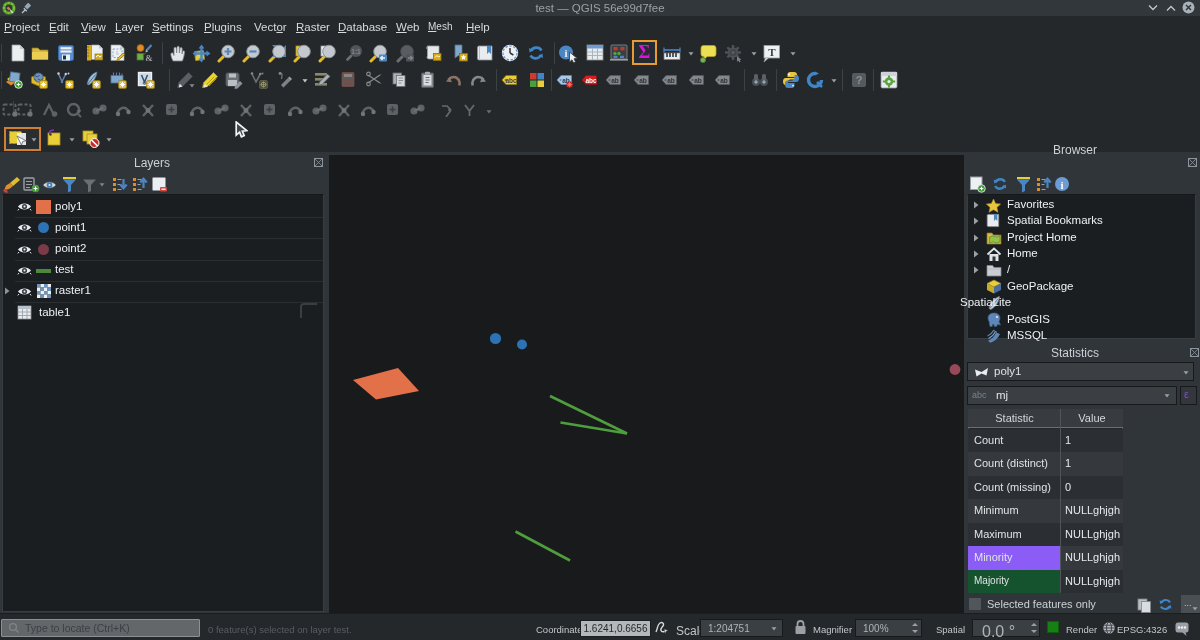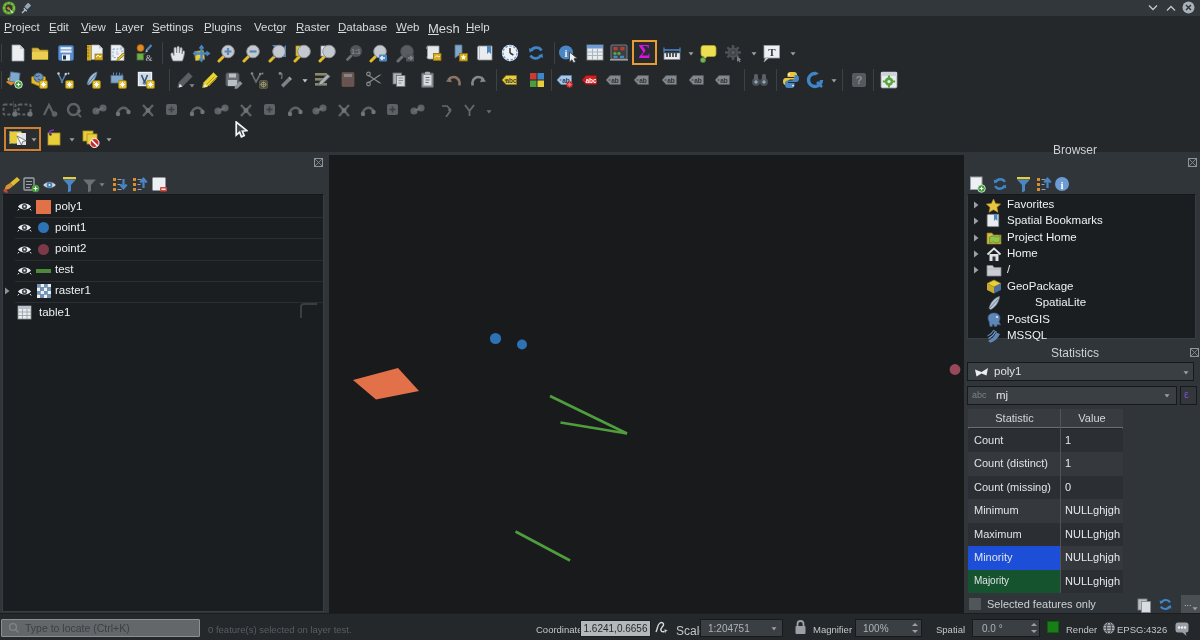--- a/index.html
+++ b/index.html
@@ -11,41 +11,42 @@
 <svg class="ic" style="left:2px;top:1px;" width="14" height="14" viewBox="0 0 14 14">
 <circle cx="7" cy="7" r="5" fill="none" stroke="#58a02e" stroke-width="3.2"></circle>
 <circle cx="7" cy="7" r="5" fill="none" stroke="#86c440" stroke-width="1.6" stroke-dasharray="2 1.6"></circle>
 <path d="M6 6 L10.5 10.5 L11.5 12.5 L9.5 11.5 Z" fill="#d8e4d2"></path>
 <path d="M6.2 5.6 l2.4 2.4 -1.6 1.6 -2.4-2.4z" fill="#e07b28"></path>
     </svg>
 <svg class="ic" style="left:21px;top:3px;" width="11" height="11" viewBox="0 0 11 11">
 <rect x="4.8" y="0.5" width="4.2" height="5.5" rx="0.6" transform="rotate(45 7 3)" fill="#93a7b6"></rect>
 <path d="M2.8 5.2 L5.8 8.2 M1 10 L4.3 6.7" stroke="#b3c2cc" stroke-width="1.3"></path>
     </svg>
+<div class="abs" style="left:400px;top:1.5px;width:400px;height:14px;text-align:center;font-size:11.5px;color:#99a1a5;">test — QGIS 56e99d7fee</div>
 <svg class="ic" style="left:1147px;top:4px;" width="12" height="8" viewBox="0 0 12 8">
       <path d="M2 1.5 L6 5.5 L10 1.5" fill="none" stroke="#c2c9ce" stroke-width="1.3"></path>
     </svg>
 <svg class="ic" style="left:1165px;top:4px;" width="12" height="8" viewBox="0 0 12 8">
       <path d="M2 6.5 L6 2.5 L10 6.5" fill="none" stroke="#c2c9ce" stroke-width="1.3"></path>
     </svg>
 <svg class="ic" style="left:1182px;top:1px;" width="13" height="13" viewBox="0 0 13 13">
       <circle cx="6.5" cy="6.5" r="6" fill="#a9b2b8"></circle>
       <path d="M4 4 L9 9 M9 4 L4 9" stroke="#2e3438" stroke-width="1.4"></path>
     </svg>
 <div class="abs" style="left:4px;top:21px;font-size:11.5px;color:#d6dadd;"><u>P</u>roject</div>
 <div class="abs" style="left:49px;top:21px;font-size:11.5px;color:#d6dadd;"><u>E</u>dit</div>
 <div class="abs" style="left:81px;top:21px;font-size:11.5px;color:#d6dadd;"><u>V</u>iew</div>
 <div class="abs" style="left:115px;top:21px;font-size:11.5px;color:#d6dadd;"><u>L</u>ayer</div>
 <div class="abs" style="left:152px;top:21px;font-size:11.5px;color:#d6dadd;"><u>S</u>ettings</div>
 <div class="abs" style="left:204px;top:21px;font-size:11.5px;color:#d6dadd;"><u>P</u>lugins</div>
 <div class="abs" style="left:254px;top:21px;font-size:11.5px;color:#d6dadd;">Vect<u>o</u>r</div>
 <div class="abs" style="left:296px;top:21px;font-size:11.5px;color:#d6dadd;"><u>R</u>aster</div>
 <div class="abs" style="left:338px;top:21px;font-size:11.5px;color:#d6dadd;"><u>D</u>atabase</div>
 <div class="abs" style="left:396px;top:21px;font-size:11.5px;color:#d6dadd;"><u>W</u>eb</div>
-<div class="abs" style="left:428px;top:21px;font-size:13px;color:#d6dadd;"><u>M</u>esh</div>
+<div class="abs" style="left:428px;top:21px;font-size:10px;color:#d6dadd;"><u>M</u>esh</div>
 <div class="abs" style="left:466px;top:21px;font-size:11.5px;color:#d6dadd;"><u>H</u>elp</div>
 <div class="abs" style="left:1px;top:44px;width:1px;height:18px;background:#3c4145;"></div>
 <div class="abs" style="left:1px;top:71px;width:1px;height:18px;background:#3c4145;"></div>
 <div class="abs" style="left:13px;top:101px;width:1px;height:16px;background:#3c4145;"></div>
 <svg class="ic" style="left:8px;top:44px;" width="18" height="18" viewBox="0 0 18 18">
       <path d="M4 1 h8 l4 4 v12 h-12 z" fill="#eceef0" stroke="#9aa0a5" stroke-width="0.8"></path>
       <path d="M12 1 v4 h4 z" fill="#c2c7cc"></path>
     </svg>
 <svg class="ic" style="left:31px;top:44px;" width="18" height="18" viewBox="0 0 18 18">
       <path d="M1 4 h6 l2 2 h8 v9.5 h-16 z" fill="#d9b93f" stroke="#8a7420" stroke-width="0.7"></path>
@@ -579,20 +580,21 @@
 <path d="M69 213 L90 236 L47 244.5 L24 225 Z" fill="#e2714a"></path>
 <circle cx="166.5" cy="183.5" r="5.6" fill="#2d72b5"></circle>
 <circle cx="193" cy="189.5" r="5" fill="#2d72b5"></circle>
 <circle cx="626" cy="214.5" r="5.4" fill="#97495a"></circle>
 <g stroke="#4f9e3e" stroke-width="2.6" fill="none">
 <path d="M221 241 L298 278.5"></path>
 <path d="M231.5 267.5 L298 278.5"></path>
 <path d="M186.5 376.5 L241 405.5"></path>
 </g>
     </svg>
+<div class="abs" style="left:24px;top:156px;width:256px;height:14px;text-align:center;font-size:12px;color:#ccd1d5;">Layers</div>
 <svg class="ic" style="left:314px;top:158px;" width="9" height="9" viewBox="0 0 9 9">
       <rect x="0.5" y="0.5" width="8" height="8" fill="none" stroke="#8d939a"></rect>
       <path d="M1 1 l7 7 M8 1 L1 8" stroke="#8d939a" stroke-width="0.8"></path>
     </svg>
 <svg class="ic" style="left:3px;top:176px;" width="18" height="18" viewBox="0 0 18 18">
       <path d="M14 1 l3 3 -7 6 -3-3z" fill="#e0bc2e"></path>
       <path d="M7 7 l3 3 -2.5 2 c-1.5 1.3-4 2-6.5 1.5 1-1 1.5-2.5 2-4z" fill="#d98f33"></path>
       <path d="M2 13 c2 0.5 3 2 2.5 4 -2 0-3.5-1-4.5-2.5z" fill="#c5463c"></path>
     </svg>
 <svg class="ic" style="left:23px;top:176px;" width="17" height="17" viewBox="0 0 17 17">
@@ -791,21 +793,21 @@
 <svg class="ic" style="left:986px;top:278.7px;" width="16" height="16" viewBox="0 0 16 16">
       <path d="M8 1 L15 4.5 L8 8 L1 4.5z" fill="#e8cf3a" stroke="#94802a" stroke-width="0.7"></path>
       <path d="M1 4.5 V11 L8 14.5 V8z" fill="#c7ab28"></path>
       <path d="M15 4.5 V11 L8 14.5 V8z" fill="#4a6f9e"></path>
     </svg>
 <div class="ltxt" style="left:1007px;top:279.7px;">GeoPackage</div>
 <svg class="ic" style="left:986px;top:295.09999999999997px;" width="16" height="16" viewBox="0 0 16 16">
       <path d="M13.5 1.5 C9 2.5 4.5 7 3 13.5 l1.8 1 C9.5 12 13 7 13.5 1.5z" fill="#b9c9d6" stroke="#6d7f8e" stroke-width="0.7"></path>
       <path d="M3.5 13.5 L12 4" stroke="#5c707f" stroke-width="0.8"></path>
     </svg>
-<div class="ltxt" style="left:1035px;top:296.1px;">SpatiaLite</div>
+<div class="ltxt" style="left:960px;top:296.1px;">SpatiaLite</div>
 <svg class="ic" style="left:986px;top:311.49999999999994px;" width="16" height="16" viewBox="0 0 16 16">
       <path d="M2 6 C2 2.5 5 1 8 1 c3.5 0 6 2 6 5 0 1.5-0.5 2.5-1 3.5 l1.5 3.5 -3-0.5 c-0.5 1-1 2-1 2 h-2.2 l-0.3-2 h-1.5 l-0.3 2 H4 c0 0-0.7-2.3-0.7-4 C3.3 9 2 8.5 2 6z" fill="#5c87b8" stroke="#3b5a7d" stroke-width="0.7"></path>
       <circle cx="11" cy="5" r="0.9" fill="#fff"></circle>
     </svg>
 <div class="ltxt" style="left:1007px;top:312.5px;">PostGIS</div>
 <svg class="ic" style="left:986px;top:327.8999999999999px;" width="16" height="16" viewBox="0 0 16 16">
       <path d="M2 13 C5 11.5 8.5 8.5 10 4.5 l4 1.5 C12.5 10 9 13 4.5 14.8z" fill="#5c87b8"></path>
       <path d="M2.5 10.5 C5.5 9 8 6.5 9.3 3.6 l1.5 0.6" stroke="#7ba3c9" stroke-width="1.1" fill="none"></path>
       <path d="M1.5 8 C4 7 6.3 5 7.5 2.5 l1.4 0.5" stroke="#5c87b8" stroke-width="1.1" fill="none"></path>
     </svg>
@@ -839,21 +841,21 @@
 <div class="abs" style="left:968px;top:428.5px;width:92px;height:23.5px;background:#2b2f33;font-size:11px;color:#dfe3e5;padding:5px 0 0 6px;white-space:nowrap;overflow:hidden;">Count</div>
 <div class="abs" style="left:1061px;top:428.5px;width:62px;height:23.5px;background:#2b2f33;font-size:11px;color:#e6eaec;padding:5px 0 0 4px;">1</div>
 <div class="abs" style="left:968px;top:452.0px;width:92px;height:23.5px;background:#35393d;font-size:11px;color:#dfe3e5;padding:5px 0 0 6px;white-space:nowrap;overflow:hidden;">Count (distinct)</div>
 <div class="abs" style="left:1061px;top:452.0px;width:62px;height:23.5px;background:#35393d;font-size:11px;color:#e6eaec;padding:5px 0 0 4px;">1</div>
 <div class="abs" style="left:968px;top:475.5px;width:92px;height:23.5px;background:#2b2f33;font-size:11px;color:#dfe3e5;padding:5px 0 0 6px;white-space:nowrap;overflow:hidden;">Count (missing)</div>
 <div class="abs" style="left:1061px;top:475.5px;width:62px;height:23.5px;background:#2b2f33;font-size:11px;color:#e6eaec;padding:5px 0 0 4px;">0</div>
 <div class="abs" style="left:968px;top:499.0px;width:92px;height:23.5px;background:#35393d;font-size:11px;color:#dfe3e5;padding:5px 0 0 6px;white-space:nowrap;overflow:hidden;">Minimum</div>
 <div class="abs" style="left:1061px;top:499.0px;width:62px;height:23.5px;background:#35393d;font-size:11px;color:#e6eaec;padding:5px 0 0 4px;">NULLghjgh</div>
 <div class="abs" style="left:968px;top:522.5px;width:92px;height:23.5px;background:#2b2f33;font-size:11px;color:#dfe3e5;padding:5px 0 0 6px;white-space:nowrap;overflow:hidden;">Maximum</div>
 <div class="abs" style="left:1061px;top:522.5px;width:62px;height:23.5px;background:#2b2f33;font-size:11px;color:#e6eaec;padding:5px 0 0 4px;">NULLghjgh</div>
-<div class="abs" style="left:968px;top:546.0px;width:92px;height:23.5px;background:#1d4ed8;font-size:11px;color:#dfe3e5;padding:5px 0 0 6px;white-space:nowrap;overflow:hidden;">Minority</div>
+<div class="abs" style="left:968px;top:546.0px;width:92px;height:23.5px;background:#8b5cf6;font-size:11px;color:#dfe3e5;padding:5px 0 0 6px;white-space:nowrap;overflow:hidden;">Minority</div>
 <div class="abs" style="left:1061px;top:546.0px;width:62px;height:23.5px;background:#35393d;font-size:11px;color:#e6eaec;padding:5px 0 0 4px;">NULLghjgh</div>
 <div class="abs" style="left:968px;top:569.5px;width:92px;height:23.5px;background:#14532d;font-size:10px;color:#dfe3e5;padding:5px 0 0 6px;white-space:nowrap;overflow:hidden;">Majority</div>
 <div class="abs" style="left:1061px;top:569.5px;width:62px;height:23.5px;background:#2b2f33;font-size:11px;color:#e6eaec;padding:5px 0 0 4px;">NULLghjgh</div>
 <div class="abs" style="left:969px;top:598px;width:12px;height:12px;background:#51565a;"></div>
 <div class="abs" style="left:987px;top:598px;font-size:11px;color:#ccd1d5;">Selected features only</div>
 <svg class="ic" style="left:1137px;top:598px;" width="15" height="15" viewBox="0 0 15 15">
       <rect x="1" y="1" width="9" height="11" fill="#b9bfc5" stroke="#80868c" stroke-width="0.8"></rect>
       <rect x="4.5" y="3.5" width="9" height="11" fill="#d9dde1" stroke="#80868c" stroke-width="0.8"></rect>
     </svg>
 <svg class="ic" style="left:1158px;top:597px;" width="15" height="15" viewBox="0 0 18 18">
@@ -893,21 +895,21 @@
     </svg>
 <div class="abs" style="left:813px;top:623.5px;font-size:9.5px;color:#c2c7cb;">Magnifier</div>
 <div class="abs" style="left:855px;top:619px;width:67px;height:18px;background:#3a3f44;border:1px solid #17191b;"></div>
 <div class="abs" style="left:863px;top:623px;font-size:10px;color:#aeb3b7;">100%</div>
 <svg class="ic" style="left:911px;top:622px;" width="8" height="12" viewBox="0 0 8 12">
       <path d="M1 4 L4 1 L7 4z" fill="#9aa0a4"></path>
       <path d="M1 8 L4 11 L7 8z" fill="#9aa0a4"></path>
     </svg>
 <div class="abs" style="left:936px;top:623.5px;font-size:9.5px;color:#c2c7cb;">Spatial</div>
 <div class="abs" style="left:972px;top:619px;width:68px;height:18px;background:#3a3f44;border:1px solid #17191b;"></div>
-<div class="abs" style="left:982px;top:623px;font-size:10px;color:#aeb3b7;">0.0 °</div>
+<div class="abs" style="left:982px;top:623px;font-size:16px;color:#aeb3b7;">0.0 °</div>
 <svg class="ic" style="left:1030px;top:622px;" width="8" height="12" viewBox="0 0 8 12">
       <path d="M1 4 L4 1 L7 4z" fill="#9aa0a4"></path>
       <path d="M1 8 L4 11 L7 8z" fill="#9aa0a4"></path>
     </svg>
 <div class="abs" style="left:1047px;top:621px;width:12px;height:12px;background:#168016;border:1px solid #0e5e0e;"></div>
 <div class="abs" style="left:1066px;top:623.5px;font-size:9.5px;color:#c2c7cb;">Render</div>
 <svg class="ic" style="left:1103px;top:622px;" width="12" height="12" viewBox="0 0 12 12">
       <circle cx="6" cy="6" r="5.7" fill="#b4bac0"></circle>
       <ellipse cx="6" cy="6" rx="2.5" ry="5.7" fill="none" stroke="#41474d" stroke-width="1"></ellipse>
       <path d="M0.5 6 h11 M1.3 3.2 h9.4 M1.3 8.8 h9.4" stroke="#41474d" stroke-width="1"></path>

